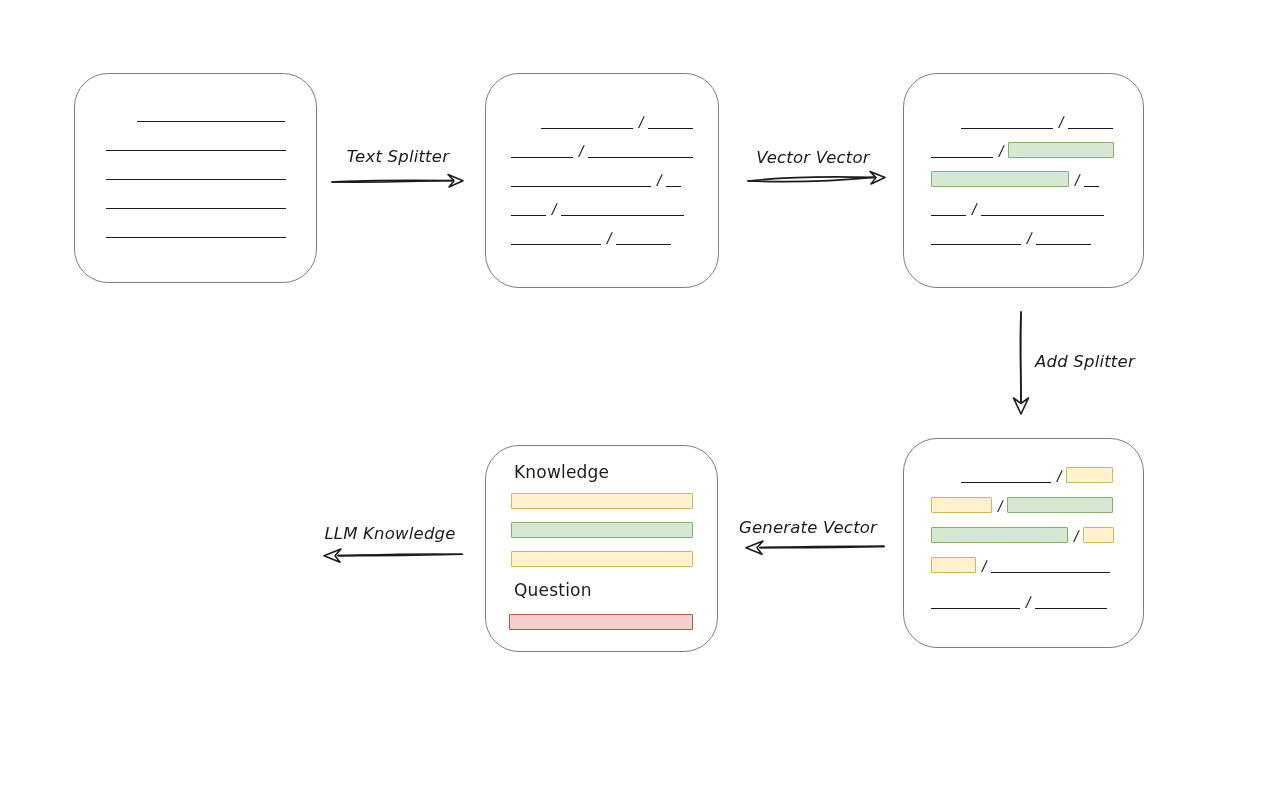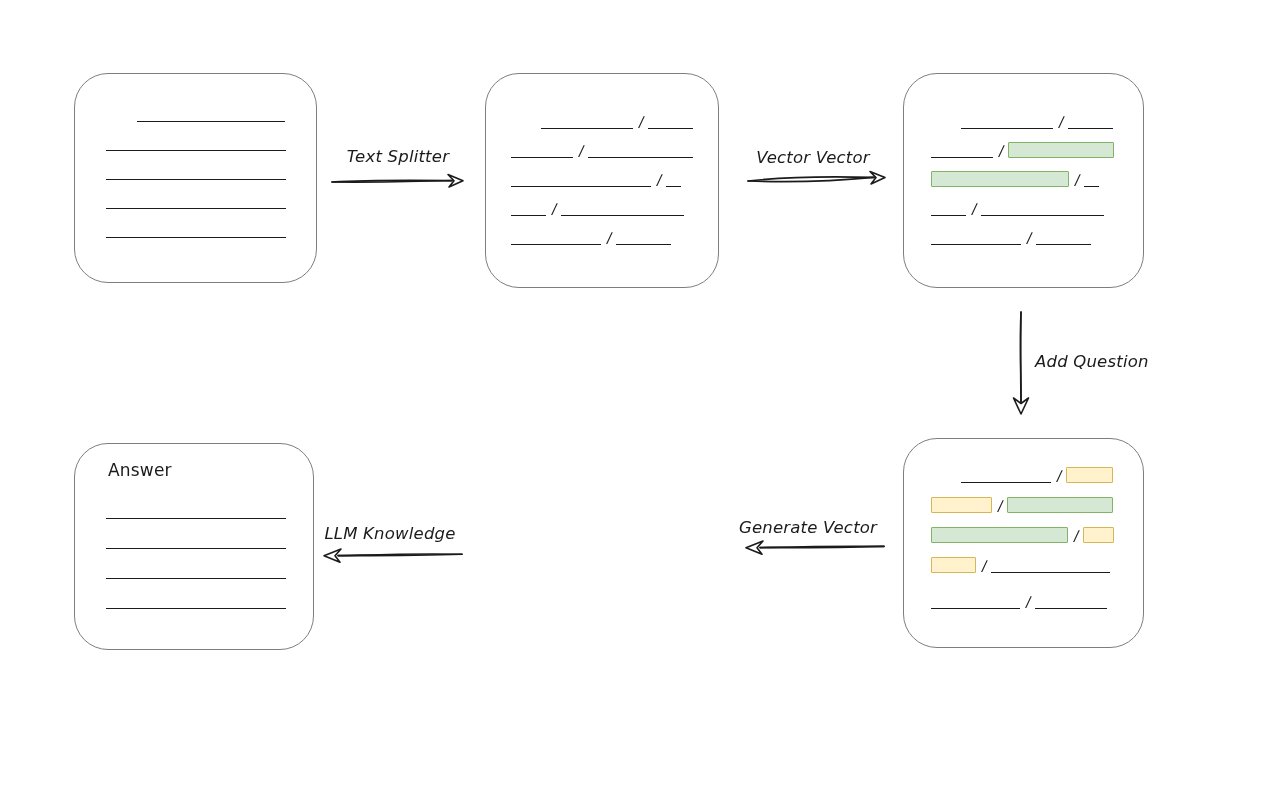--- a/index.html
+++ b/index.html
@@ -180,54 +180,49 @@
           <span class="seg line" style="width: 119px;"></span>
         </div>
         <div class="chunk-row">
           <span class="seg line" style="width: 89px;"></span>
           <span class="slash">/</span>
           <span class="seg line" style="width: 72px;"></span>
         </div>
       </div>
   </div>
 
-
-  <div class="node box-answer">
-    <div class="inbox-label lbl-answer">Answer</div>
-    <div class="lines">
-        <div class="line-row">
-          <span class="seg line" style="width: 180px;"></span>
-        </div>
-        <div class="line-row">
-          <span class="seg line" style="width: 180px;"></span>
-        </div>
-        <div class="line-row">
-          <span class="seg line" style="width: 180px;"></span>
-        </div>
-        <div class="line-row">
-          <span class="seg line" style="width: 180px;"></span>
-        </div>
-      </div>
-  </div>
+  <div class="node box-prompt">
+    <div class="inbox-label lbl-knowledge">Knowledge</div>
+    <div class="bars kbars">
+        <div class="bar yellow"></div>
+        <div class="bar green"></div>
+        <div class="bar yellow"></div>
+      </div>
+    <div class="inbox-label lbl-question">Question</div>
+    <div class="bars qbars">
+        <div class="bar red"></div>
+      </div>
+  </div>
+
 
   <div class="arrow-label" style="left:330px;top:147px;width:136px">Text Splitter</div>
   <svg class="arrow" style="left:330px;top:170px" width="136" height="22" viewBox="0 0 136 22">
     <path d="M2,12 C40,9.8 85,10.2 122,10.6"></path>
     <path d="M2,12 C48,12.6 90,11.4 122,10.6"></path>
     <path class="head" d="M118,4.5 L133,10.8 L119,17 L124,10.8 Z"></path>
   </svg>
 
   <div class="arrow-label" style="left:740px;top:148px;width:146px">Vector Vector</div>
   <svg class="arrow" style="left:746px;top:168px" width="142" height="22" viewBox="0 0 142 22">
     <path d="M2,13 C50,7.5 105,8.8 128,9.4"></path>
     <path d="M2,13 C55,14.8 105,11.6 128,9.4"></path>
     <path class="head" d="M124,3.5 L139,9.6 L125,16 L130,9.6 Z"></path>
   </svg>
 
-  <div class="arrow-label" style="left:1035px;top:352px;text-align:left">Add Question</div>
+  <div class="arrow-label" style="left:1035px;top:352px;text-align:left">Add Splitter</div>
   <svg class="arrow" style="left:1008px;top:310px" width="26" height="108" viewBox="0 0 26 108">
     <path d="M13,2 C11.4,35 13.4,65 13,92"></path>
     <path d="M13,2 C12.4,40 12.6,70 13,92"></path>
     <path class="head" d="M5.5,88 L13,104 L20.5,88 L13,93.5 Z"></path>
   </svg>
 
   <div class="arrow-label" style="left:728px;top:518px;width:160px">Generate Vector</div>
   <svg class="arrow" style="left:738px;top:537px" width="148" height="22" viewBox="0 0 148 22">
     <path d="M146,9.4 C100,10.8 60,10.6 22,10.6"></path>
     <path d="M146,9.4 C95,8.6 55,9.8 22,10.6"></path>

